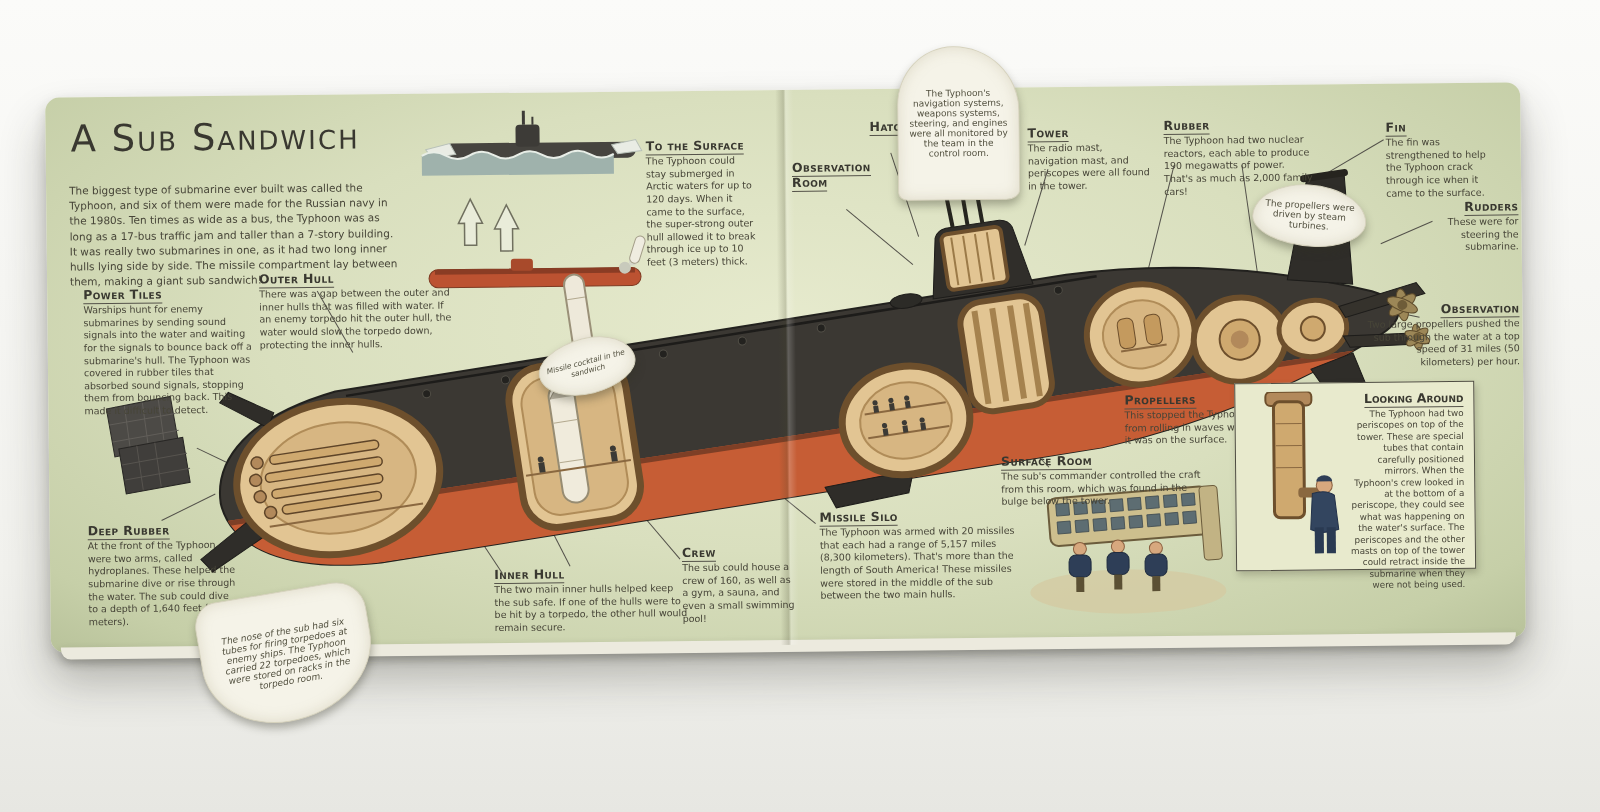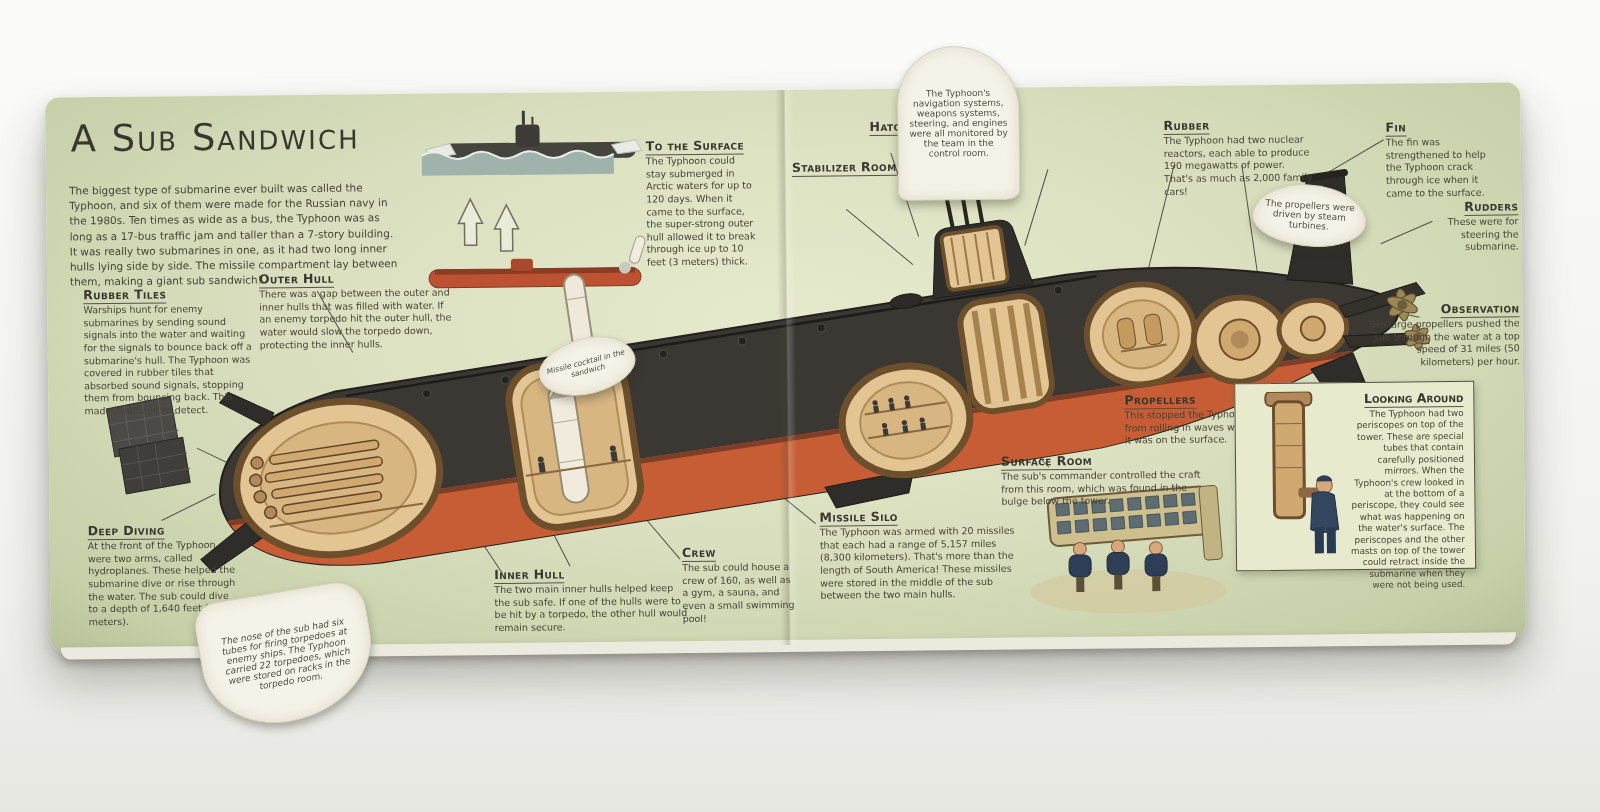--- a/index.html
+++ b/index.html
@@ -311,36 +311,40 @@
         </g>
       </g>
     </svg>
 
     <div class="fold"></div>
 
     <h1 class="title">A Sub Sandwich</h1>
     <p class="intro">The biggest type of submarine ever built was called the Typhoon, and six of them were made for the Russian navy in the 1980s. Ten times as wide as a bus, the Typhoon was as long as a 17-bus traffic jam and taller than a 7-story building. It was really two submarines in one, as it had two long inner hulls lying side by side. The missile compartment lay between them, making a giant sub sandwich!</p>
 
     <div class="co" style="left:36px;top:190px;width:170px">
-      <h3><span>Rubber Tiles</span></h3>
+      <h3><span>Power Tiles</span></h3>
       <p>Warships hunt for enemy submarines by sending sound signals into the water and waiting for the signals to bounce back off a submarine's hull. The Typhoon was covered in rubber tiles that absorbed sound signals, stopping them from bouncing back. This made it difficult to detect.</p>
     </div>
     <div class="co" style="left:212px;top:176px;width:198px">
       <h3><span>Outer Hull</span></h3>
       <p>There was a gap between the outer and inner hulls that was filled with water. If an enemy torpedo hit the outer hull, the water would slow the torpedo down, protecting the inner hulls.</p>
     </div>
     <div class="co" style="left:600px;top:47px;width:112px">
       <h3><span>To the Surface</span></h3>
       <p>The Typhoon could stay submerged in Arctic waters for up to 120 days. When it came to the surface, the super-strong outer hull allowed it to break through ice up to 10 feet (3 meters) thick.</p>
     </div>
     <div class="co" style="left:746px;top:70px;width:110px">
-      <h3><span>Stabilizer Room</span></h3>
+      <h3><span>Observation Room</span></h3>
     </div>
     <div class="co" style="left:824px;top:30px;width:72px">
       <h3><span>Hatch</span></h3>
+    </div>
+    <div class="co" style="left:982px;top:38px;width:126px">
+      <h3><span>Tower</span></h3>
+      <p>The radio mast, navigation mast, and periscopes were all found in the tower.</p>
     </div>
     <div class="co" style="left:1118px;top:32px;width:152px">
       <h3><span>Rubber</span></h3>
       <p>The Typhoon had two nuclear reactors, each able to produce 190 megawatts of power. That's as much as 2,000 family cars!</p>
     </div>
     <div class="co" style="left:1340px;top:36px;width:118px">
       <h3><span>Fin</span></h3>
       <p>The fin was strengthened to help the Typhoon crack through ice when it came to the surface.</p>
     </div>
     <div class="co ra" style="left:1388px;top:116px;width:84px">
@@ -365,21 +369,21 @@
     </div>
     <div class="co" style="left:632px;top:454px;width:114px">
       <h3><span>Crew</span></h3>
       <p>The sub could house a crew of 160, as well as a gym, a sauna, and even a small swimming pool!</p>
     </div>
     <div class="co" style="left:444px;top:474px;width:194px">
       <h3><span>Inner Hull</span></h3>
       <p>The two main inner hulls helped keep the sub safe. If one of the hulls were to be hit by a torpedo, the other hull would remain secure.</p>
     </div>
     <div class="co" style="left:38px;top:426px;width:150px">
-      <h3><span>Deep Diving</span></h3>
+      <h3><span>Deep Rubber</span></h3>
       <p>At the front of the Typhoon were two arms, called hydroplanes. These helped the submarine dive or rise through the water. The sub could dive to a depth of 1,640 feet (500 meters).</p>
     </div>
 
     <div class="lookbox">
       <svg class="lb-art" viewBox="0 0 96 170" xmlns="http://www.w3.org/2000/svg">
         <rect x="20" y="0" width="46" height="14" rx="5" fill="#b2895b" stroke="#6d4f2c" stroke-width="2"></rect>
         <rect x="28" y="10" width="30" height="116" rx="6" fill="#cfa96f" stroke="#6d4f2c" stroke-width="3"></rect>
         <line x1="30" y1="32" x2="56" y2="32" stroke="#8a6840"></line>
         <line x1="30" y1="54" x2="56" y2="54" stroke="#8a6840"></line>
         <line x1="30" y1="76" x2="56" y2="76" stroke="#8a6840"></line>

